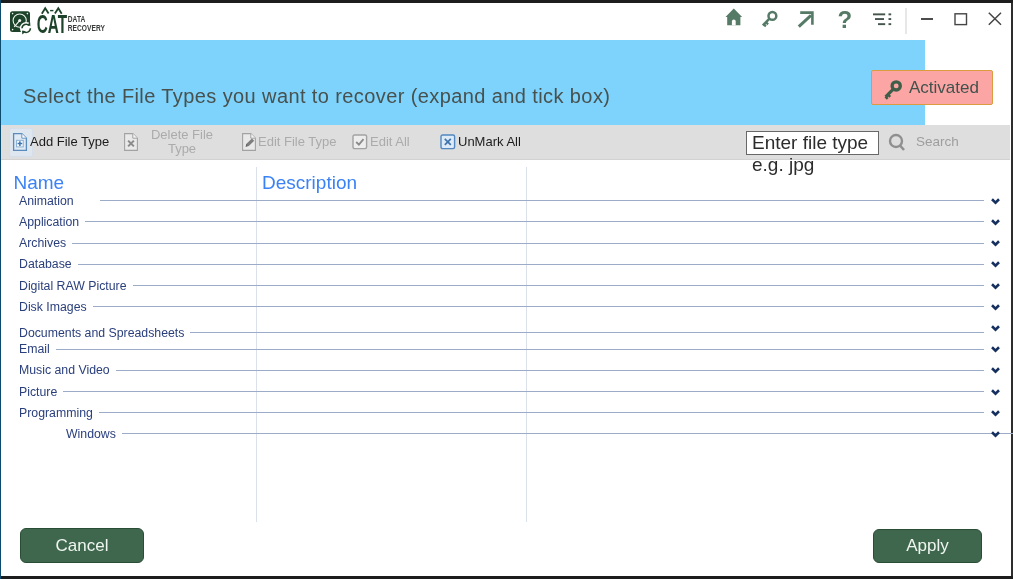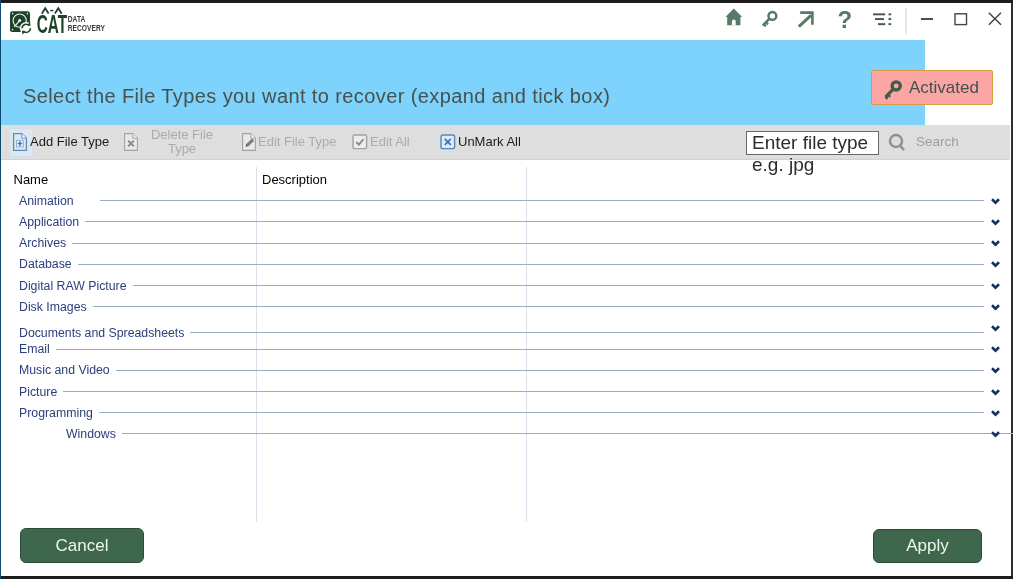--- a/index.html
+++ b/index.html
@@ -19,21 +19,21 @@
   .toolbar{position:absolute;left:0px;top:125px;width:1009px;height:34px;background:#dedede;
            border-bottom:1px solid #d2d2d2;}
   .tb-label{position:absolute;font-size:13px;color:#1c1c1c;top:0;height:34px;line-height:34px;}
   .tb-label.dis{color:#ababab;}
   .tb-2line{position:absolute;font-size:13px;color:#ababab;top:3px;line-height:14px;text-align:center;}
   .searchbox{position:absolute;left:745px;top:6px;width:126px;height:22px;background:#fff;
              border:1px solid #686868;font-size:19px;color:#2c2c2c;line-height:22px;padding-left:5px;box-sizing:content-box;}
   .searchlbl{position:absolute;left:907px;top:0;height:34px;line-height:34px;font-size:13.5px;color:#9e9e9e;margin-left:8px;}
   
   .vline{position:absolute;width:1px;background:#dbe1ea;top:167px;height:355px;}
-  .th{position:absolute;font-size:13px;color:#000000;}
+  .th{position:absolute;font-size:19px;color:#3b82f6;}
   .row{position:absolute;left:18px;height:21px;display:flex;align-items:center;}
   .row .nm{font-size:12.3px;color:#2a3f7c;white-space:nowrap;}
   .row .ln{height:1px;background:#9cacc8;flex:1;margin-left:6px;}
   .chev{position:absolute;}
   
   .btn{position:absolute;background:#3f674d;border:1px solid #2a4d36;border-radius:6px;
        color:#eff5f0;font-size:17px;text-align:center;box-sizing:border-box;}
 </style>
 </head>
 <body>

